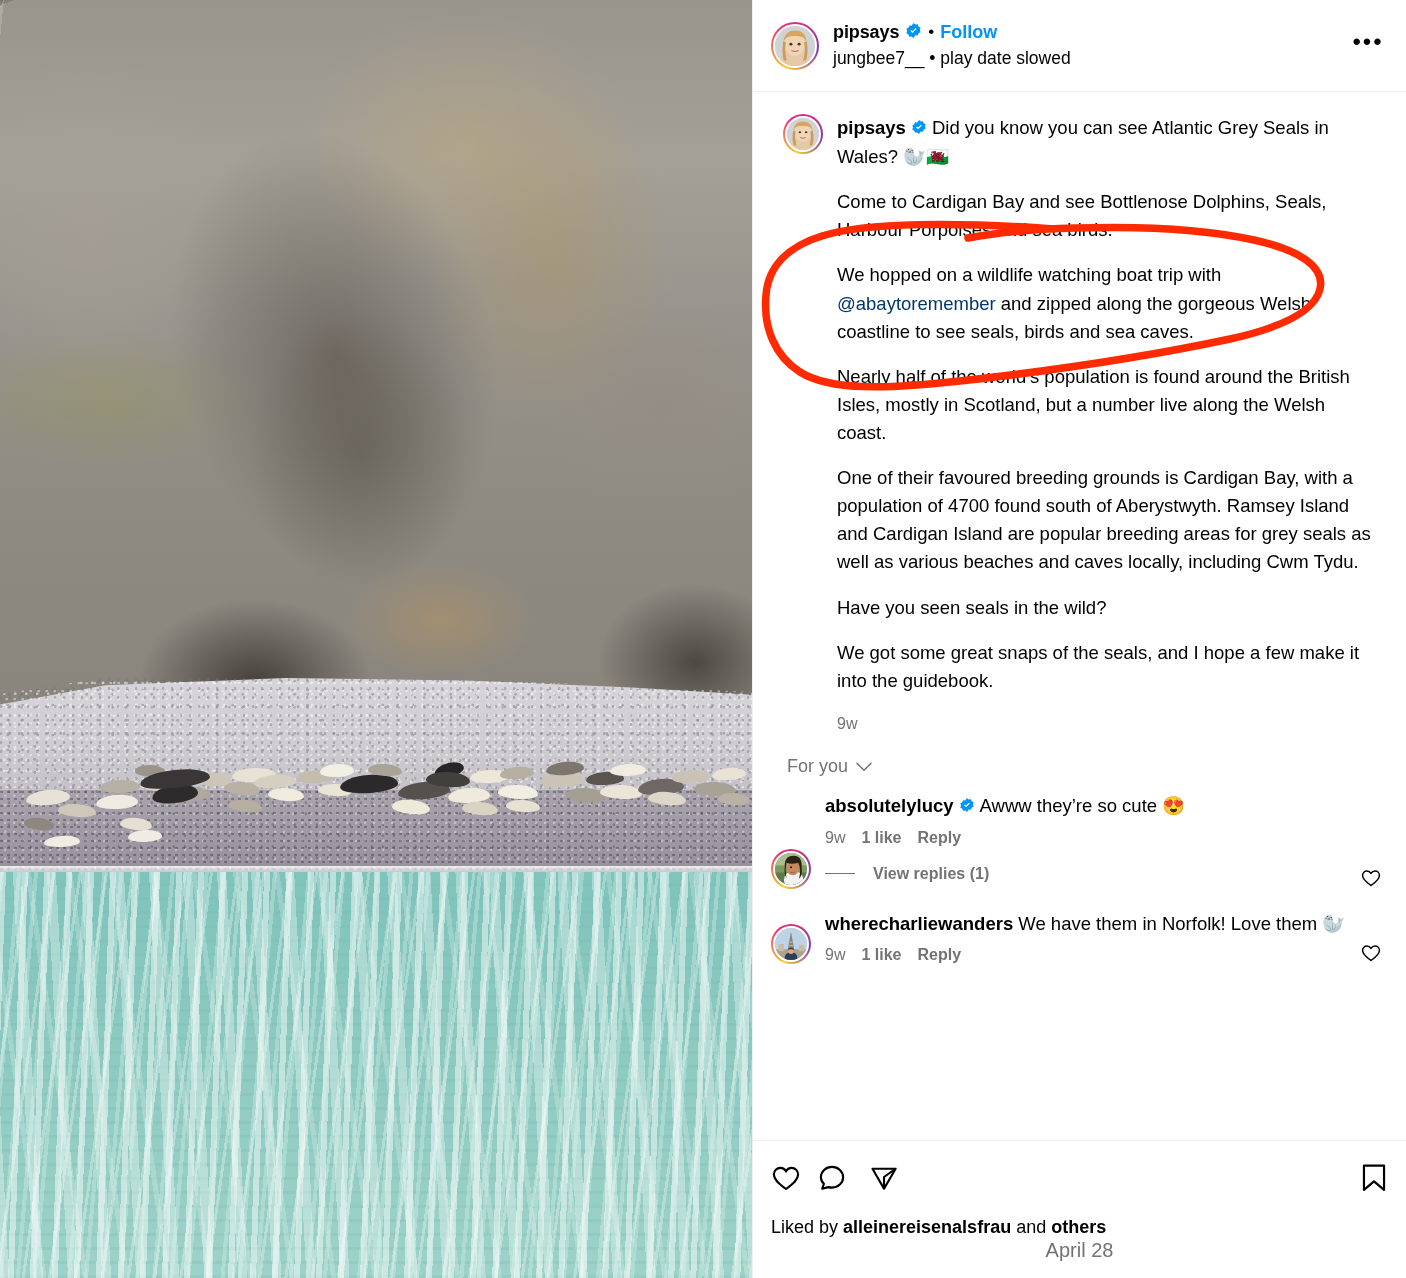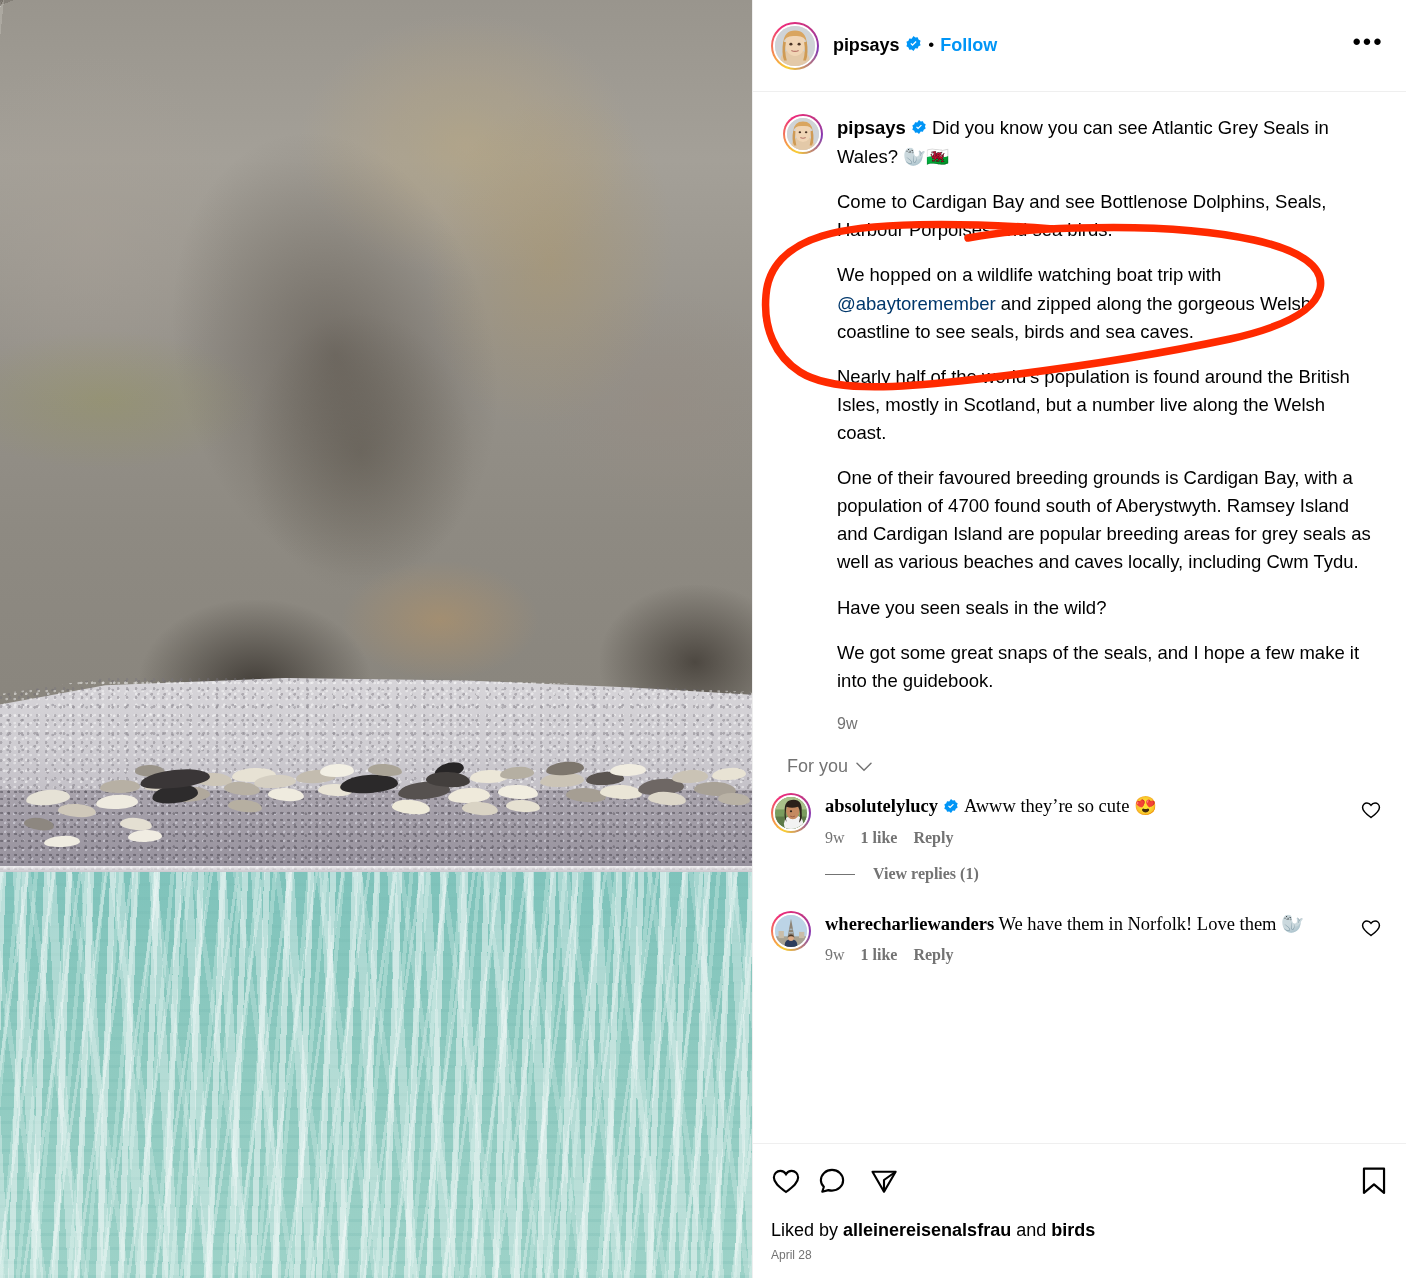--- a/index.html
+++ b/index.html
@@ -221,21 +221,21 @@
   .mention, .tag { color: #00376b; cursor: pointer; }
   .tag { color: #00376b; }
   .timestamp { color: #737373; font-size: 16px; margin-top: 10px; }
 
   .foryou {
     padding: 16px 18px 2px 34px;
     color: #737373; font-size: 18px; display: flex; align-items: center; gap: 8px;
     cursor: pointer; width: max-content;
   }
 
-  .comment { display: flex; padding: 14px 24px 2px 18px; align-items: flex-start; font-family: Liberation Serif, serif; }
+  .comment { display: flex; padding: 14px 24px 2px 18px; align-items: flex-end; }
   .comment-main { flex: 1 1 auto; margin-left: 14px; min-width: 0; }
   .comment-text { font-size: 18.5px; line-height: 1.45; color: #000; }
   .c-user { font-weight: 700; color: #000; cursor: pointer; }
   .comment-meta {
     margin-top: 8px; display: flex; gap: 16px; align-items: center;
     color: #737373; font-size: 16px;
   }
   .comment-meta .lk, .comment-meta .rp { font-weight: 700; color: #737373; cursor: pointer; }
   .like-mini { flex: 0 0 auto; width: 22px; height: 22px; margin-top: 6px; cursor: pointer; }
 
@@ -251,21 +251,21 @@
     flex: 0 0 auto;
     border-top: 1px solid #efefef;
     padding: 14px 18px 16px 18px;
   }
   .actions { display: flex; align-items: center; height: 46px; }
   .act { width: 52px; height: 46px; display: flex; align-items: center; cursor: pointer; }
   .act:first-child { width: 46px; }
   .spacer { flex: 1 1 auto; }
   .likes { font-size: 18px; color: #000; margin-top: 16px; }
   .likes b { font-weight: 700; margin-top: 8px; }
-  .date { color: #737373; font-size: 12px; margin-top: 7px; }
+  .date { color: #737373; font-size: 20px; margin-top: 1px; text-align: center; }
 
   
   .annot { position: absolute; left: 0; top: 0; pointer-events: none; z-index: 50; }
 </style>
 </head>
 <body>
 
 <div class="post">
 
   <div class="media">
@@ -362,20 +362,21 @@
           <span class="uname">pipsays</span>
           <span class="verified">
             <svg width="17" height="17" viewBox="0 0 24 24">
                 <path fill="#0095f6" d="M12 1.5l2.6 2.1 3.3-.3 1.2 3.1 2.9 1.6-1 3.2 1 3.2-2.9 1.6-1.2 3.1-3.3-.3L12 22.5l-2.6-2.1-3.3.3-1.2-3.1L2 16l1-3.2L2 9.6l2.9-1.6 1.2-3.1 3.3.3z"></path>
                 <path fill="#fff" d="M10.6 15.5l-3-3 1.3-1.3 1.7 1.7 4.4-4.4 1.3 1.3z"></path>
               </svg>
           </span>
           <span class="dot-sep">•</span>
           <span class="follow">Follow</span>
         </div>
+        <div class="hdr-line2">jungbee7__  •  play date slowed</div>
       </div>
       <div class="more-btn">
         <span>•••</span>
       </div>
     </div>
 
     <div class="body">
 
       <div class="caption-block">
         <div class="avatar av-36">
@@ -505,21 +506,21 @@
               <path d="M12 20.6 L12 11.2 L21.3 4.6" fill="none" stroke="#000" stroke-width="1.7" stroke-linejoin="round"></path>
             </svg>
         </div>
         <div class="spacer"></div>
         <div class="act" style="width:auto;justify-content:flex-end;">
           <svg width="28" height="30" viewBox="0 0 22 26">
               <path d="M2.3 2.3 L19.7 2.3 L19.7 23.3 L11 16 L2.3 23.3Z" fill="none" stroke="#000" stroke-width="1.9" stroke-linejoin="round"></path>
             </svg>
         </div>
       </div>
-      <div class="likes"><span>Liked by </span><b>alleinereisenalsfrau</b><span> and </span><b>birds</b></div>
+      <div class="likes"><span>Liked by </span><b>alleinereisenalsfrau</b><span> and </span><b>others</b></div>
       <div class="date">April 28</div>
     </div>
   </div>
 
   <svg class="annot" width="1406" height="1278" viewBox="0 0 1406 1278">
     <path d="M1053 229
              C 960 222, 866 222, 822 236
              C 786 247, 768 268, 766 295
              C 763 328, 775 356, 800 372
              C 830 391, 888 389, 960 381

